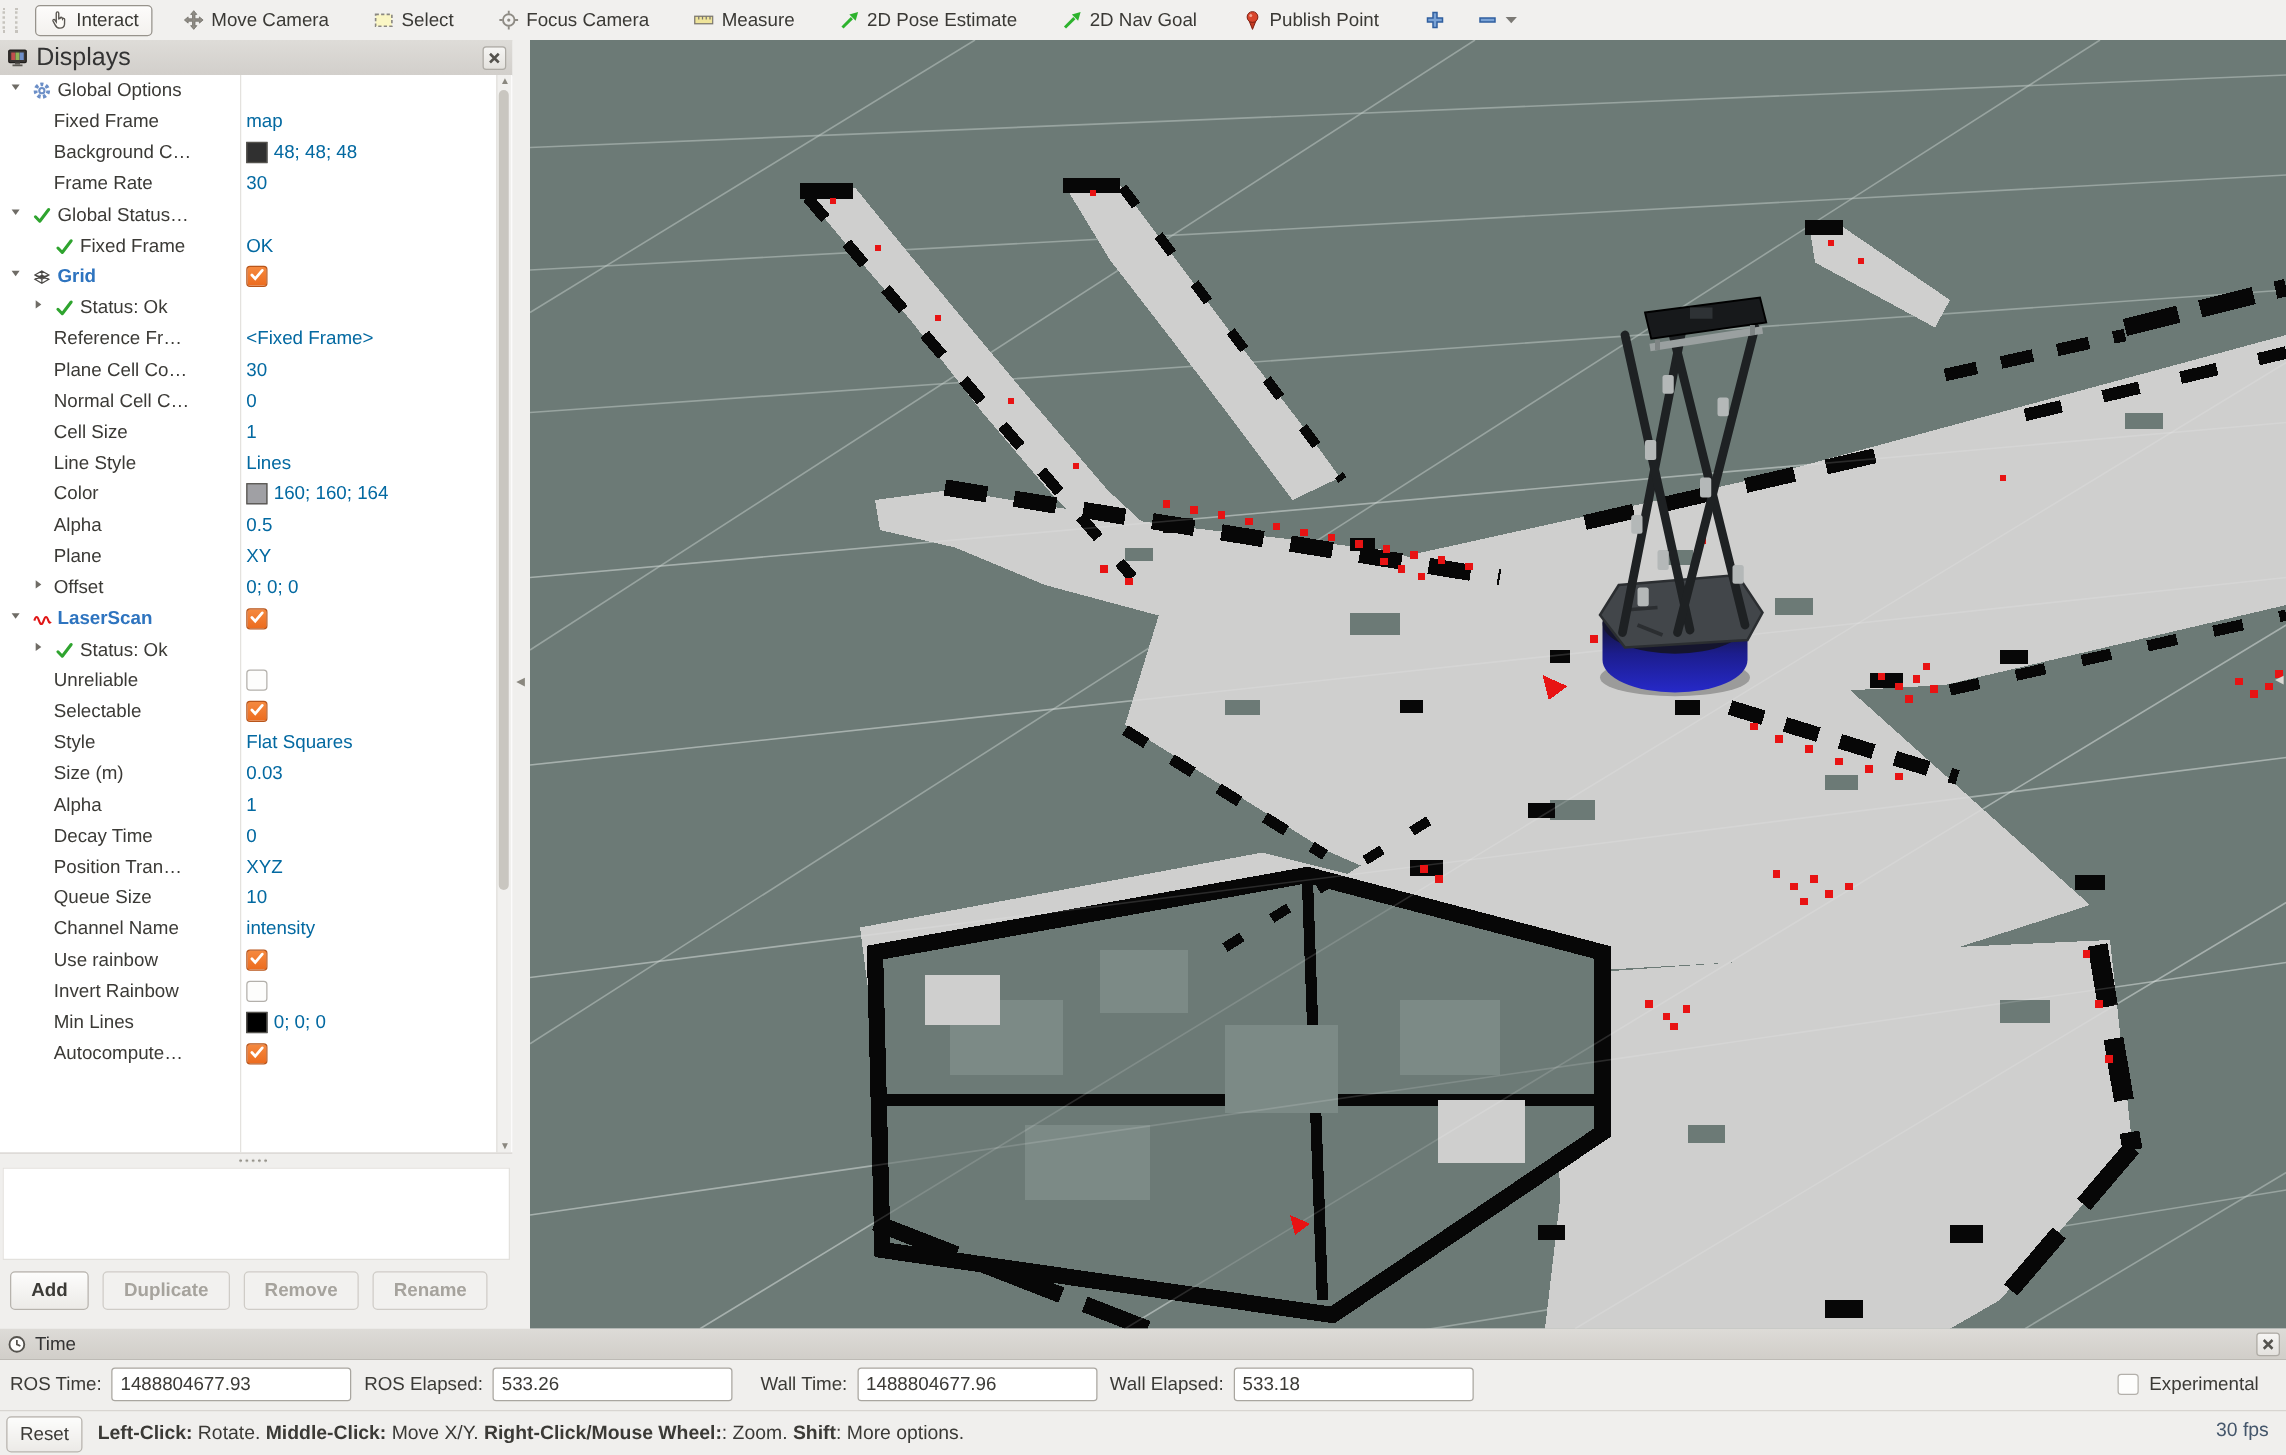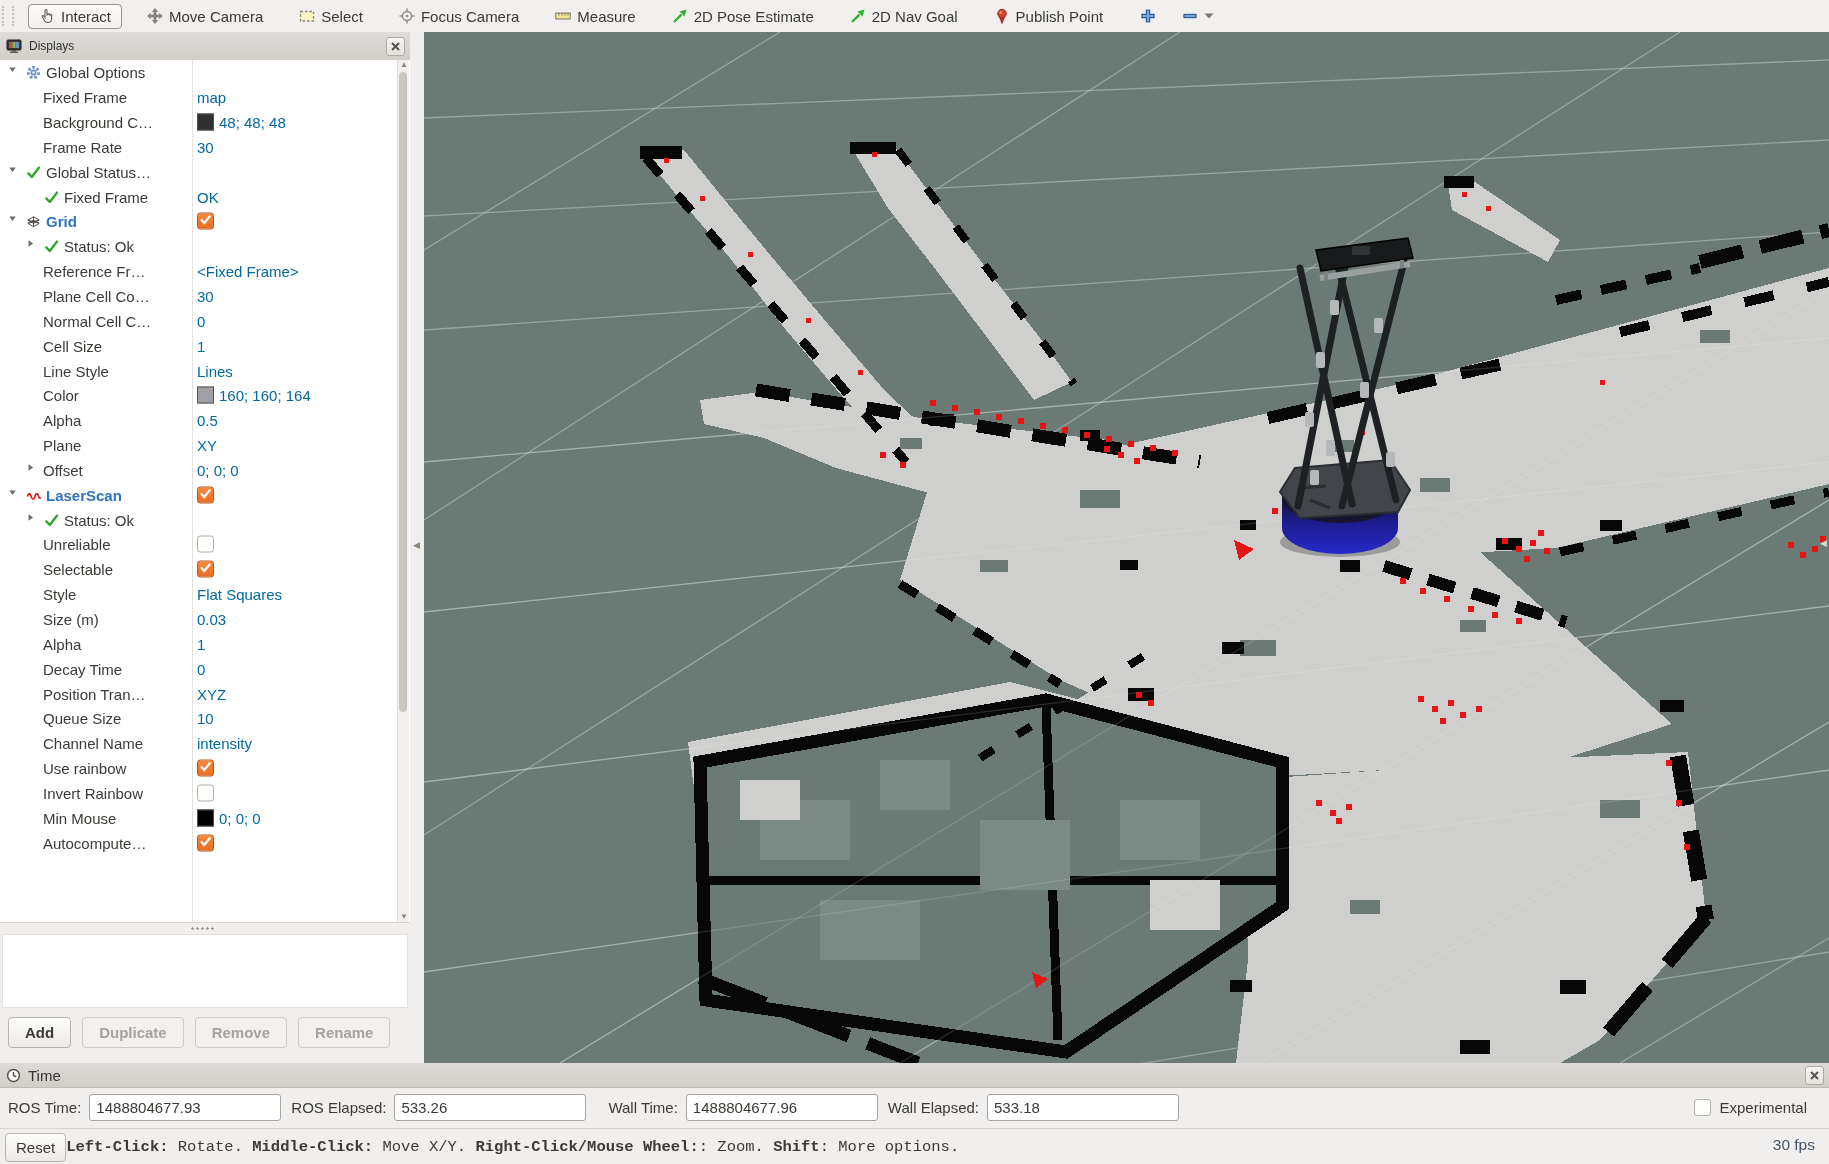--- a/index.html
+++ b/index.html
@@ -13,21 +13,21 @@
   #toolbar{left:0;top:0;width:1829px;height:32px;background:#f1f0ee;border-bottom:1px solid #d8d5d1;
     display:flex;align-items:center;gap:0;}
   #tb-grip{width:8px;height:20px;margin-left:2px;border-left:2px dotted #c6c3bd;border-right:2px dotted #c6c3bd;}
   .tb-item{display:flex;align-items:center;gap:6px;padding:3px 10px;margin-left:14px;font-size:15px;color:#3a3935;border:1px solid transparent;border-radius:4px;cursor:default;white-space:nowrap;}
   .tb-item.pressed{background:linear-gradient(#fdfcfb,#f3f1ee);border:1px solid #97938c;box-shadow:inset 0 1px 0 #fff;}
   .tb-icon{width:16px;height:16px;display:inline-block;line-height:0;}
   .tb-tool{display:flex;align-items:center;margin-left:26px;}
   
   #displays-panel{left:0;top:32px;width:410px;height:1031px;background:#f0efed;}
   .panel-header{position:absolute;left:0;top:0;width:100%;height:28px;background:linear-gradient(#dedcd8,#d2cfcb);
-    border-bottom:1px solid #bdbab5;display:flex;align-items:center;font-size:12px;color:#333;}
+    border-bottom:1px solid #bdbab5;display:flex;align-items:center;font-size:20px;color:#333;}
   .panel-header .ph-icon{width:16px;height:16px;margin:0 7px 0 6px;line-height:0;}
   .close-btn{position:absolute;right:5px;top:5px;width:17px;height:17px;border:1px solid #aeaba5;border-radius:3px;
     background:linear-gradient(#f6f5f3,#e4e2de);display:flex;align-items:center;justify-content:center;line-height:0;}
   #tree{position:absolute;left:0;top:28px;width:410px;height:862px;background:#fff;overflow:hidden;}
   #tree .divider{position:absolute;left:192px;top:0;width:1px;height:100%;background:#e4e2de;}
   .row{position:relative;height:24.85px;width:100%;}
   .row .exp,.row .ricon{position:absolute;top:50%;transform:translateY(-50%);width:14px;height:14px;line-height:0;}
   .row .rlabel{position:absolute;top:50%;transform:translateY(-50%);font-size:15px;white-space:nowrap;color:#3b3a36;}
   .row .rlabel.blue{color:#2e74bf;font-weight:bold;}
   .rvalue{position:absolute;left:197px;top:50%;transform:translateY(-50%);display:flex;align-items:center;gap:5px;font-size:15px;color:#0369a1;white-space:nowrap;}
@@ -60,21 +60,21 @@
   #time-fields{position:absolute;left:8px;top:29px;height:30px;display:flex;align-items:center;gap:10px;font-size:15px;}
   .tfield{display:flex;align-items:center;gap:8px;}
   .tfield input{width:178px;height:25px;border:1px solid #a9a6a0;border-radius:3px;background:#fff;
     font-family:inherit;font-size:15px;color:#3b3a36;padding:0 6px;}
   #experimental{position:absolute;right:22px;top:36px;display:flex;align-items:center;gap:8px;font-size:15px;}
   
   #status-bar{left:0;top:1128px;width:1829px;height:36px;background:#f0efed;border-top:1px solid #d8d5d1;
     display:flex;align-items:center;font-size:15.5px;color:#3b3a36;}
   #reset-btn{height:27px;margin-left:5px;padding:0 10px;border:1px solid #b7b3ad;border-radius:4px;
     background:linear-gradient(#fdfdfc,#eceae7);display:flex;align-items:center;font-size:15px;}
-  #status-help{white-space:nowrap;font-family:Liberation Mono, monospace;}
+  #status-help{margin-left:12px;white-space:nowrap;}
   #status-help b{font-weight:bold;}
   #fps{position:absolute;right:14px;top:1136px;font-size:15.5px;color:#44566b;}
   svg{display:block;}
 </style>
 </head>
 <body>
 
 <div id="toolbar" class="abs">
   <div id="tb-grip"></div>
 
@@ -448,21 +448,21 @@
           </span>
         </span>
       </div>
       <div class="row">
         <span class="rlabel" style="left:43px">Invert Rainbow</span>
         <span class="rvalue">
           <span class="cbox off"></span>
         </span>
       </div>
       <div class="row">
-        <span class="rlabel" style="left:43px">Min Mouse</span>
+        <span class="rlabel" style="left:43px">Min Lines</span>
         <span class="rvalue">
           <span class="swatch" style="background:#000000"></span>
           <span>0; 0; 0</span>
         </span>
       </div>
       <div class="row">
         <span class="rlabel" style="left:43px">Autocompute…</span>
         <span class="rvalue">
           <span class="cbox on">
             <svg width="13" height="13" viewBox="0 0 13 13">

